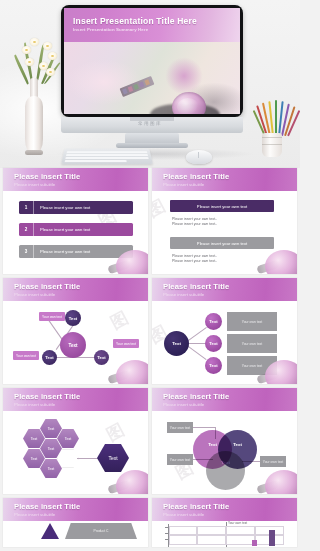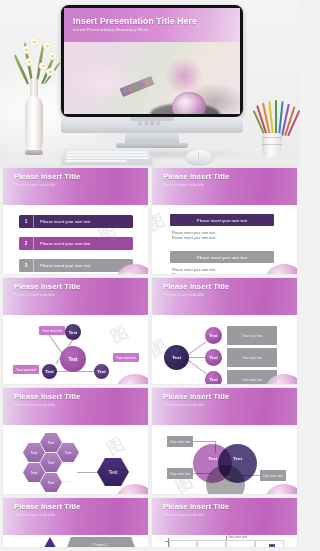--- a/index.html
+++ b/index.html
@@ -86,21 +86,21 @@
   .cup:before{content:"";position:absolute;left:0;right:0;top:4px;height:1px;background:rgba(170,165,160,.5);}
   .cup:after{content:"";position:absolute;left:0;right:0;top:11px;height:1px;background:rgba(170,165,160,.5);}
   .pencil{position:absolute;width:2px;border-radius:1px;transform-origin:bottom center;}
 
   
   .grid{position:relative;width:300px;}
   .row{display:flex;gap:4px;padding:0 3px 4px 3px;box-sizing:border-box;}
   .slide{position:relative;width:146px;height:106px;background:#ffffff;overflow:hidden;
      box-shadow:0 0 0 .5px rgba(0,0,0,.05);}
   .slide.last{height:49px;}
-  .s-head{position:relative;height:37px;
+  .s-head{position:relative;height:23px;
      background:linear-gradient(95deg,#e8d4ec 0%,#dba9e0 18%,#c874c6 52%,#bf63bd 78%,#c878c6 100%);}
   .s-title{position:absolute;left:11px;top:4px;color:#fff;font-size:7.6px;font-weight:bold;letter-spacing:.1px;
      text-shadow:0 1px 1px rgba(110,50,110,.4);white-space:nowrap;}
   .s-sub{position:absolute;left:11px;top:14px;color:#f0dcf0;font-size:4.3px;white-space:nowrap;}
   .s-body{position:relative;height:83px;background:#fff;}
   .slide.last .s-body{height:26px;}
 
   
   .corner-photo{position:absolute;right:0;bottom:0;width:42px;height:28px;overflow:hidden;}
   .corner-photo i{position:absolute;right:-6px;bottom:-8px;width:38px;height:32px;border-radius:50%;

